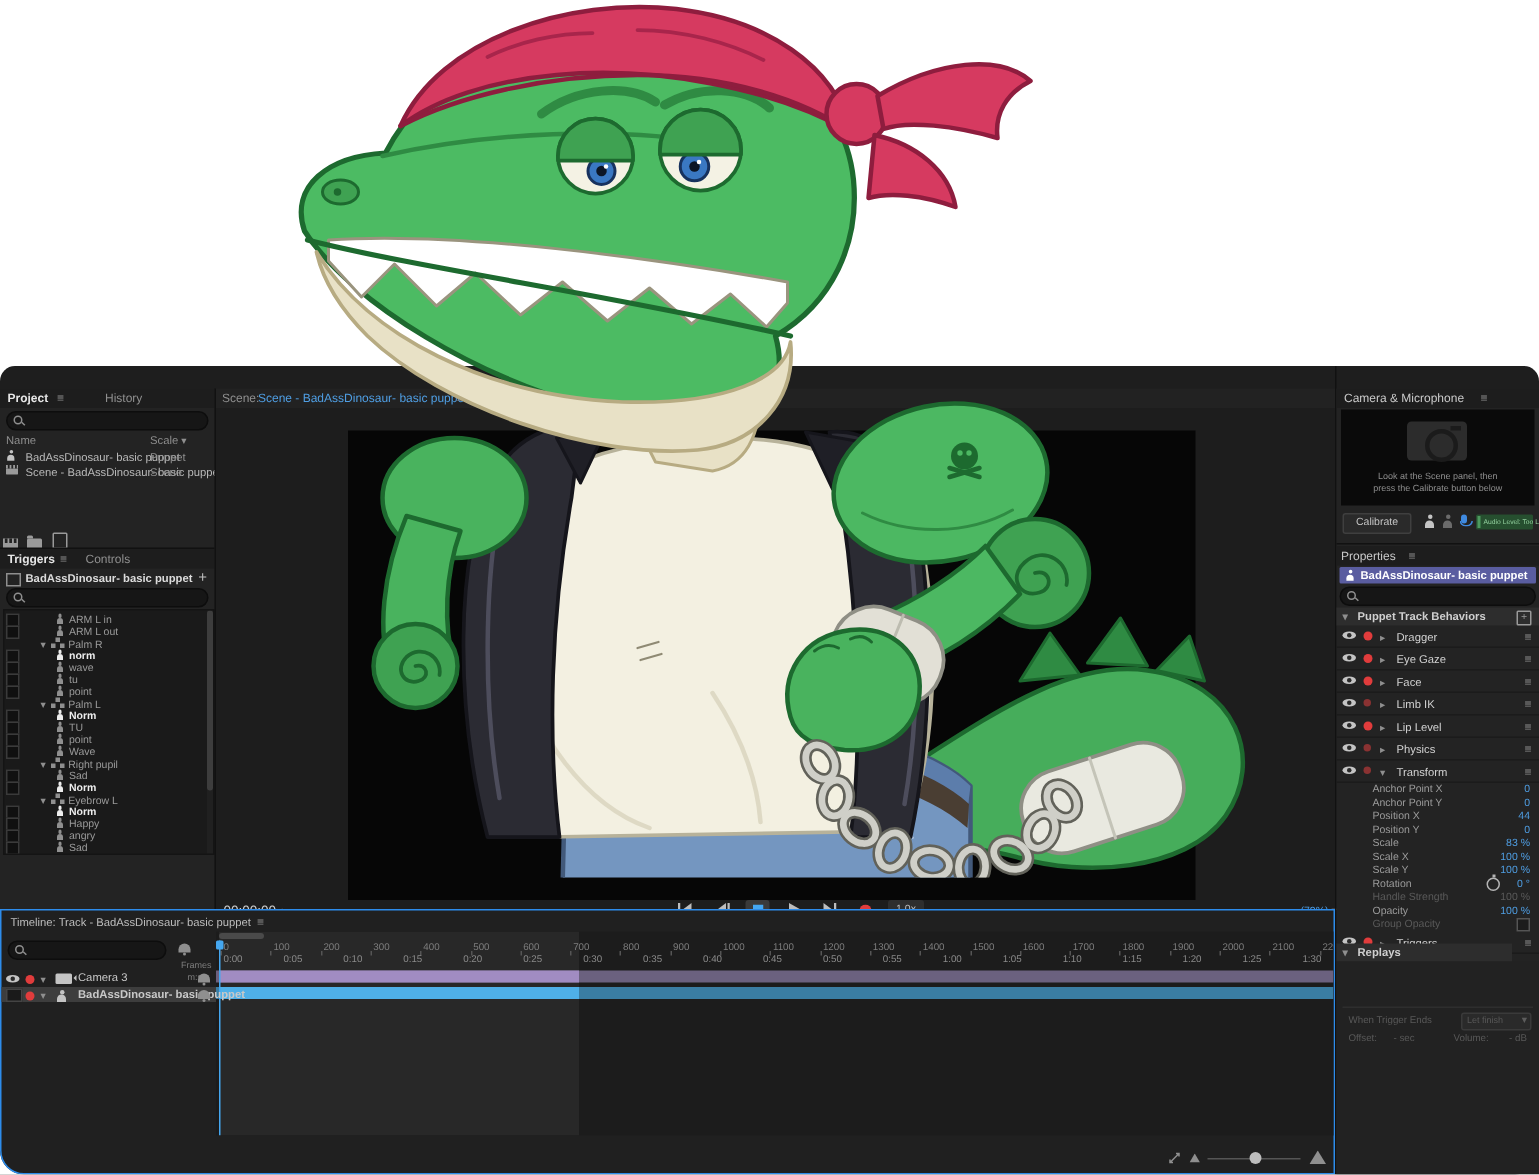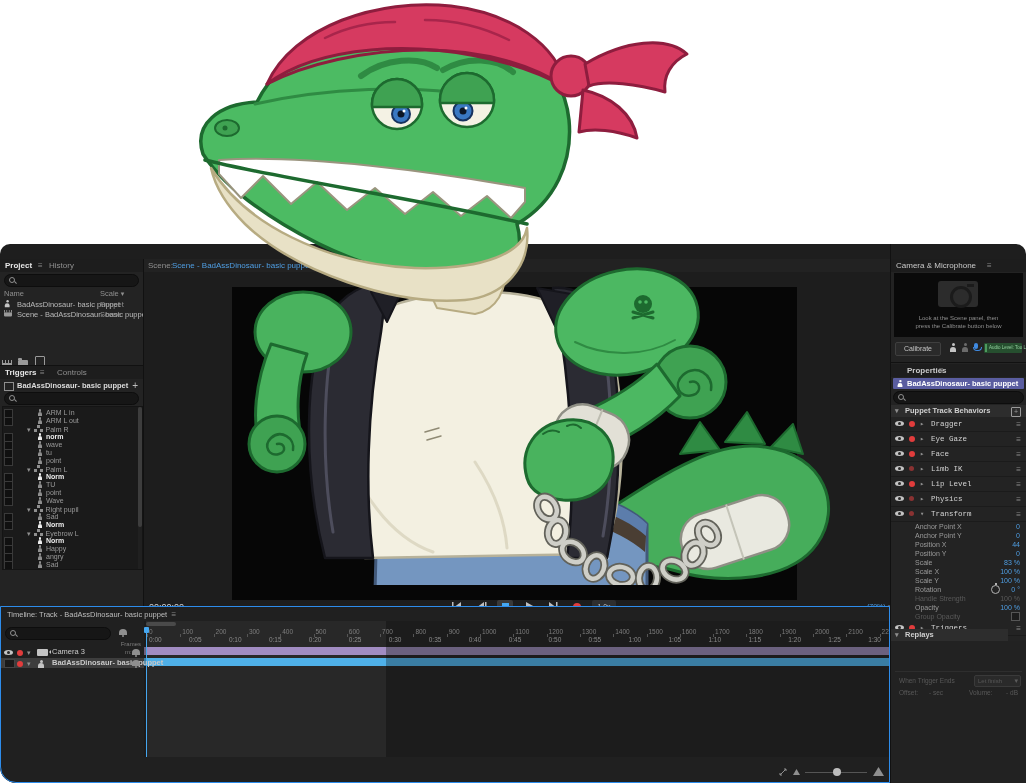--- a/index.html
+++ b/index.html
@@ -77,21 +77,21 @@
   .prow .nm{position:absolute;left:17px;top:0;line-height:10px;white-space:nowrap;}
   .prow .tp{position:absolute;left:100px;top:0;line-height:10px;color:#8f8f8f;}
   
   .trow{position:absolute;left:0;width:136px;height:8px;font-size:7px;color:#9a9a9a;line-height:8px;white-space:nowrap;}
   .trow.strong{color:#ededed;font-weight:bold;}
   .tfig{display:inline-block;position:relative;width:6px;height:7px;vertical-align:-1px;margin-right:3px;}
   .tfig::before{content:"";position:absolute;left:1.5px;top:0;width:2.5px;height:2.5px;border-radius:50%;background:#8f8f8f;}
   .tfig::after{content:"";position:absolute;left:0.5px;top:3px;width:4.5px;height:4px;border-radius:2px 2px 0 0;background:#8f8f8f;}
   .trow.strong .tfig::before,.trow.strong .tfig::after{background:#ededed;}
   
-  .behrow{position:relative;height:14px;border-bottom:1px solid #1b1b1b;font-size:7.5px;color:#d2d2d2;font-family:Liberation Mono, monospace;}
+  .behrow{position:relative;height:14px;border-bottom:1px solid #1b1b1b;font-size:7.5px;color:#d2d2d2;}
   .behrow .lbl{position:absolute;left:40px;top:3px;}
   .behrow .i-eye{position:absolute;left:4px;top:4px;}
   .behrow .adot{position:absolute;left:18px;top:4px;}
   .behrow .chv{position:absolute;left:29px;top:3px;}
   .behrow .i-menu{position:absolute;right:5px;top:3px;}
   .parmrow{position:relative;height:9px;font-size:7px;color:#9a9a9a;}
   .parmrow .lbl{position:absolute;left:24px;top:1px;}
   .parmrow .val{position:absolute;right:6px;top:1px;color:#4f9ee3;}
   .parmrow.dim .lbl,.parmrow.dim .val{color:#595959;}
   .sechead{position:relative;height:12px;background:#2d2d2d;font-size:7.5px;color:#cfcfcf;font-weight:bold;line-height:12px;}
@@ -119,21 +119,21 @@
 
 <div id="screen">
 
   <div id="appwin">
 
 
     <div class="panel" style="left:0;top:15px;width:143px;height:348px">
       <div class="tabrow">
         <span class="t active" style="left:5px">Project</span>
         <span class="i-menu" style="position:absolute;left:38px;top:2px"></span>
-        <span class="t" style="left:49px">History</span>
+        <span class="t" style="left:70px">History</span>
       </div>
       <div class="searchbox" style="left:4px;top:15px;width:133px">
         <span class="mag"></span>
         <input placeholder="" style="">
       </div>
       <div class="txt" style="left:4px;top:30px;font-size:7.5px;color:#8f8f8f">Name</div>
       <div class="txt" style="left:100px;top:30px;font-size:7.5px;color:#8f8f8f"><span>Scale</span> <span class="i-chev-d"></span></div>
       <div id="project-rows" style="position:absolute;left:0;top:41px;width:143px">
           <div class="prow" style="top: 0px;">
             <span class="i-person" style="position: absolute; left: 4px; top: 0px; transform: scale(0.8); transform-origin: left top;"></span>
@@ -350,21 +350,21 @@
         <span class="i-person" style="position:absolute;left:70px;top:4px;opacity:.45"></span>
         <span class="i-mic" style="position:absolute;left:83px;top:4px"></span>
         <div style="position:absolute;left:93px;top:4px;width:38px;height:10px;background:#264f2f;border-radius:1px">
           <div style="position:absolute;left:1px;top:1px;width:2px;height:8px;background:#4d9a5e"></div>
           <div class="txt" style="left:5px;top:2px;font-size:4.5px;color:#92d09e">Audio Level: Too Low</div>
         </div>
       </div>
       <div class="divider-h" style="left:0;top:103px;width:135px"></div>
 
       <div class="tabrow" style="top:105px">
-        <span class="t active" style="left:16px;font-weight:bold;color:#c9c9c9">Properties</span>
+        <span class="t active" style="left:3px;font-weight:normal;color:#c9c9c9">Properties</span>
         <span class="i-menu" style="position:absolute;left:48px;top:2px"></span>
       </div>
       <div style="position:absolute;left:2px;top:119px;width:131px;height:11px;background:#5a5da0;border-radius:1px">
         <span class="i-person white" style="position:absolute;left:3px;top:1px;transform:scale(.8)"></span>
         <span class="txt" style="left:14px;top:1px;font-size:7.5px;color:#fff;font-weight:bold">BadAssDinosaur- basic puppet</span>
       </div>
       <div class="searchbox" style="left:2px;top:132px;width:129px">
         <span class="mag"></span>
         <input style="">
       </div>

